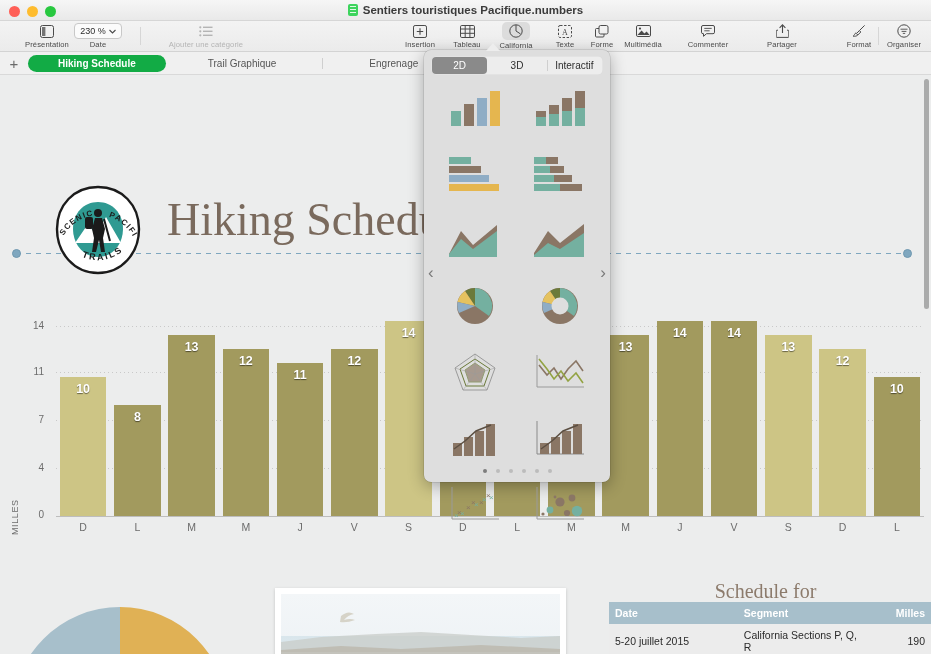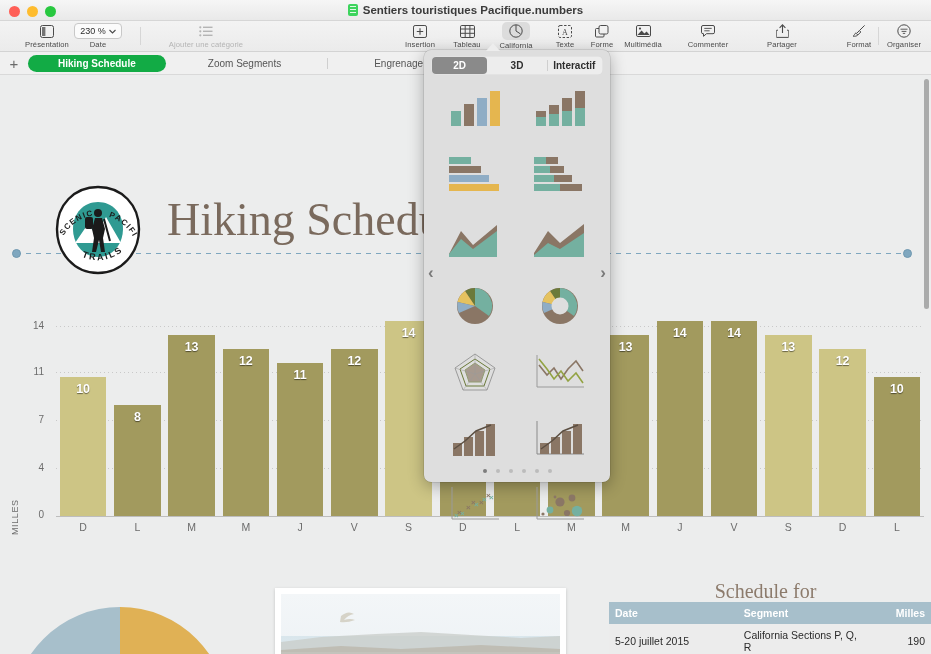--- a/index.html
+++ b/index.html
@@ -145,21 +145,20 @@
   table.sched th.num, table.sched td.num { text-align: right; }
   table.sched td { font-size: 10.5px; color: #2b2b2b; padding: 5px 6px; }
   table.sched tr.odd td { background: #ececec; }
 
   
   .popover {
     position: absolute; left: 424px; top: 50px; width: 186px; height: 432px;
     background: #dedede; border-radius: 7px;
     box-shadow: 0 4px 16px rgba(0,0,0,.30), 0 0 0 .5px rgba(0,0,0,.16);
     z-index: 40;
-    font-weight: bold;
   }
   .pop-arrow {
     position:absolute; left: 62px; top: -7px; width: 14px; height: 8px;
     background: #ededed;
     clip-path: polygon(50% 0, 100% 100%, 0 100%);
   }
   .seg {
     position:absolute; top: 6px; left: 7px; width: 172px; height: 19px;
     background: #ededed; border-radius: 5px; display:flex; align-items:center;
     box-shadow: inset 0 0 0 .5px rgba(0,0,0,.08);
@@ -349,21 +348,21 @@
           </svg>
       </span>
       <span class="lab">Organiser</span>
     </div>
   </div>
 
   <div class="tabbar">
     <div class="plus-btn">+</div>
     <div class="tab sel">Hiking Schedule</div>
     <div style="width:28px"></div>
-    <div class="tab">Zoom Segments</div>
+    <div class="tab">Trail Graphique</div>
     <div style="width:32px"></div>
       <div class="tabdiv"></div>
       <div style="width:32px"></div>
     <div class="tab">Engrenage</div>
     <div style="width:32px"></div>
       <div class="tabdiv"></div>
       <div style="width:32px"></div>
     <div class="tab">Nourrit</div>
   </div>
 

